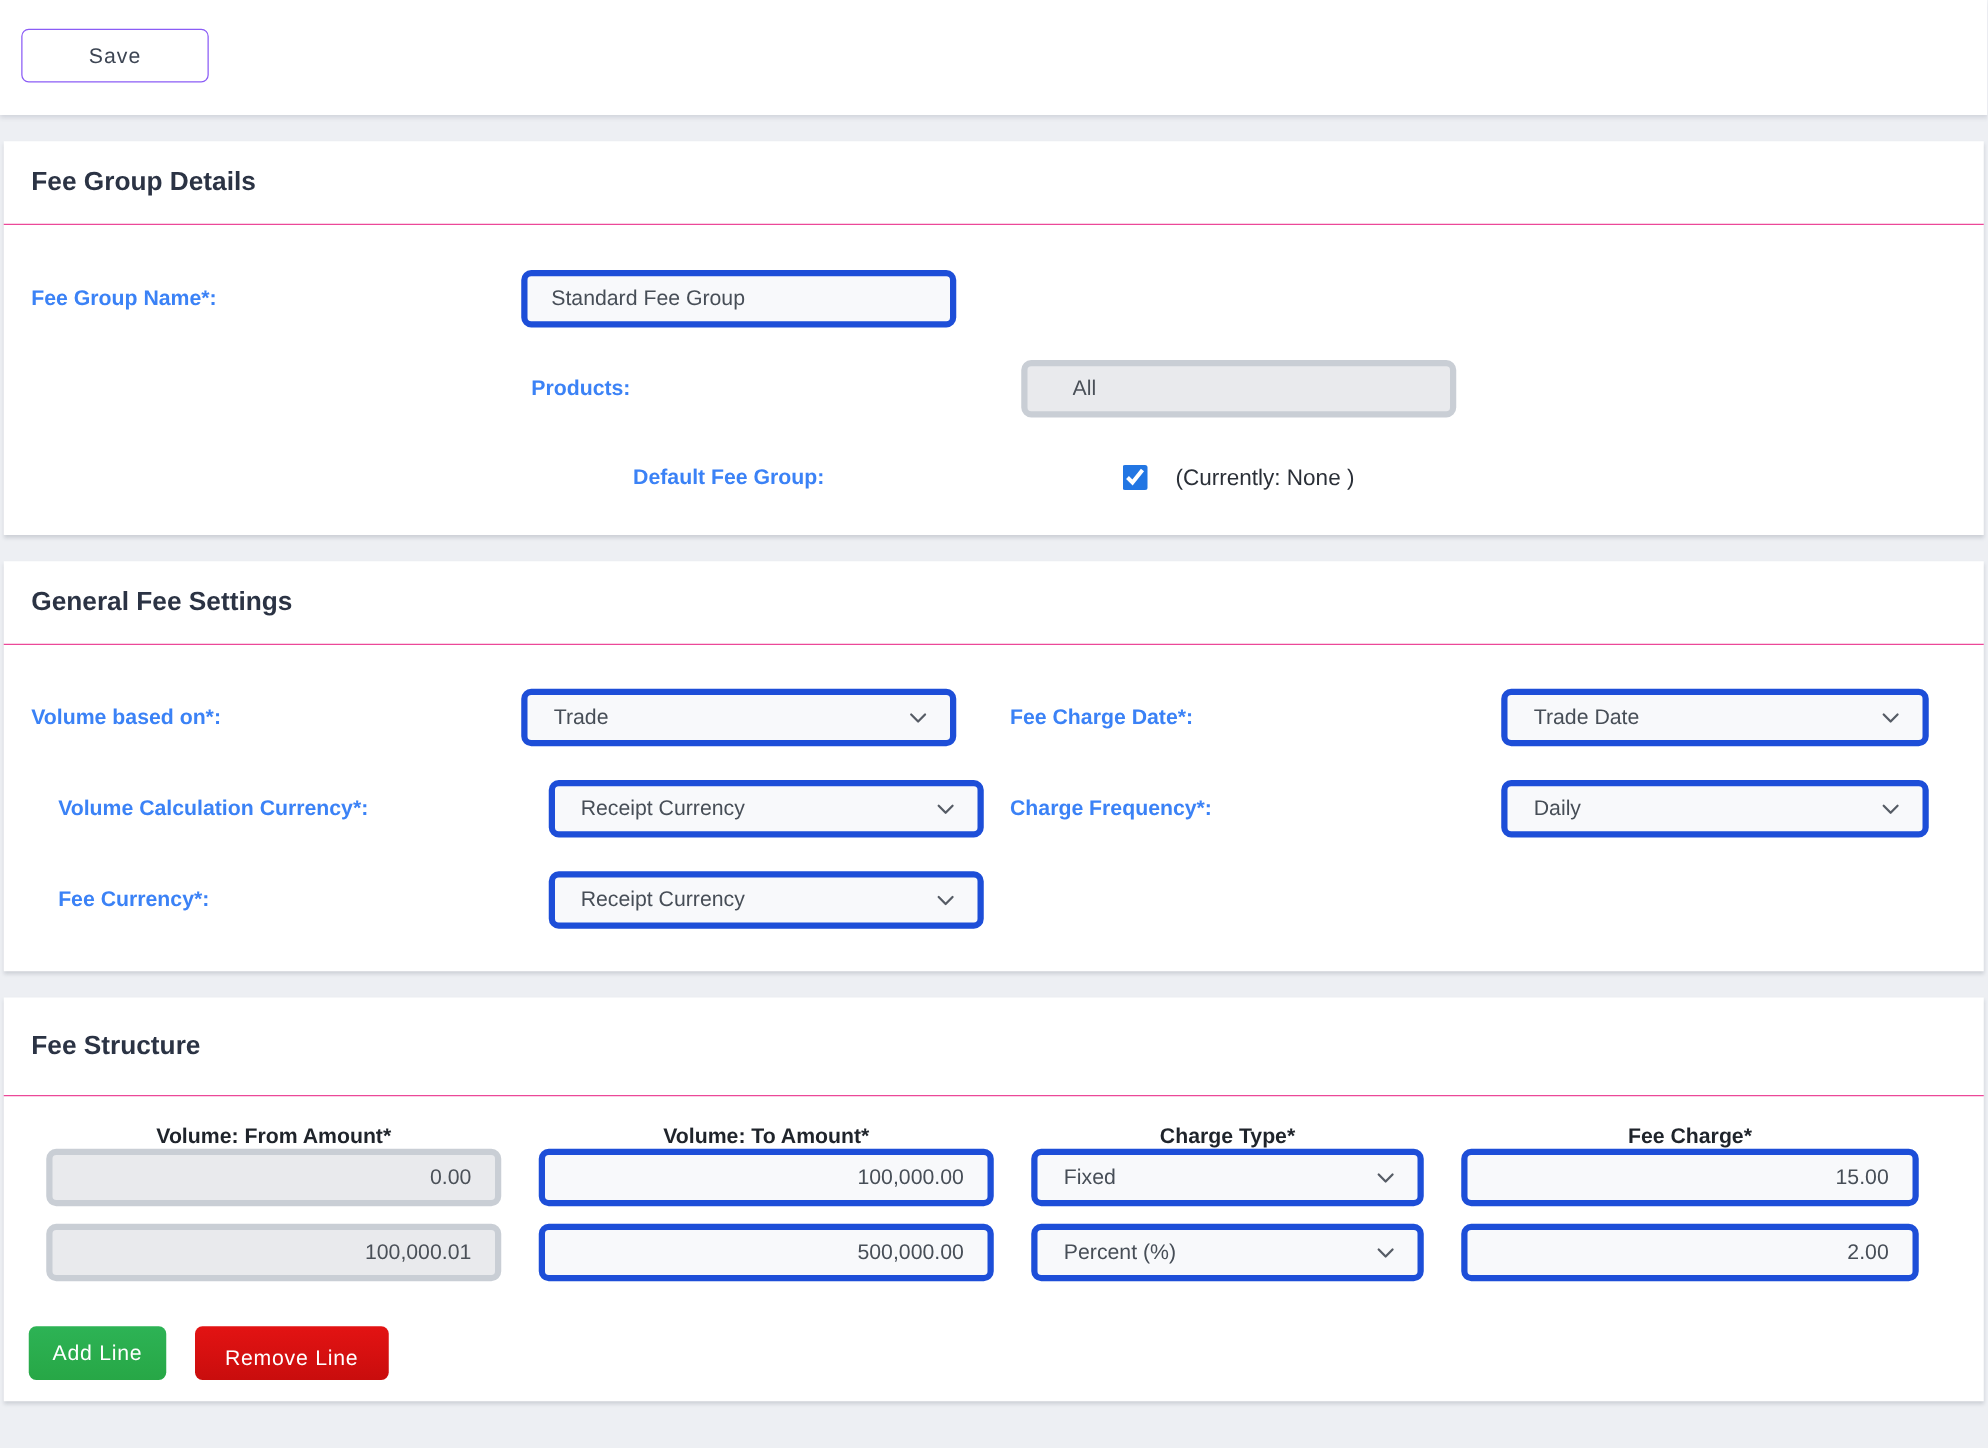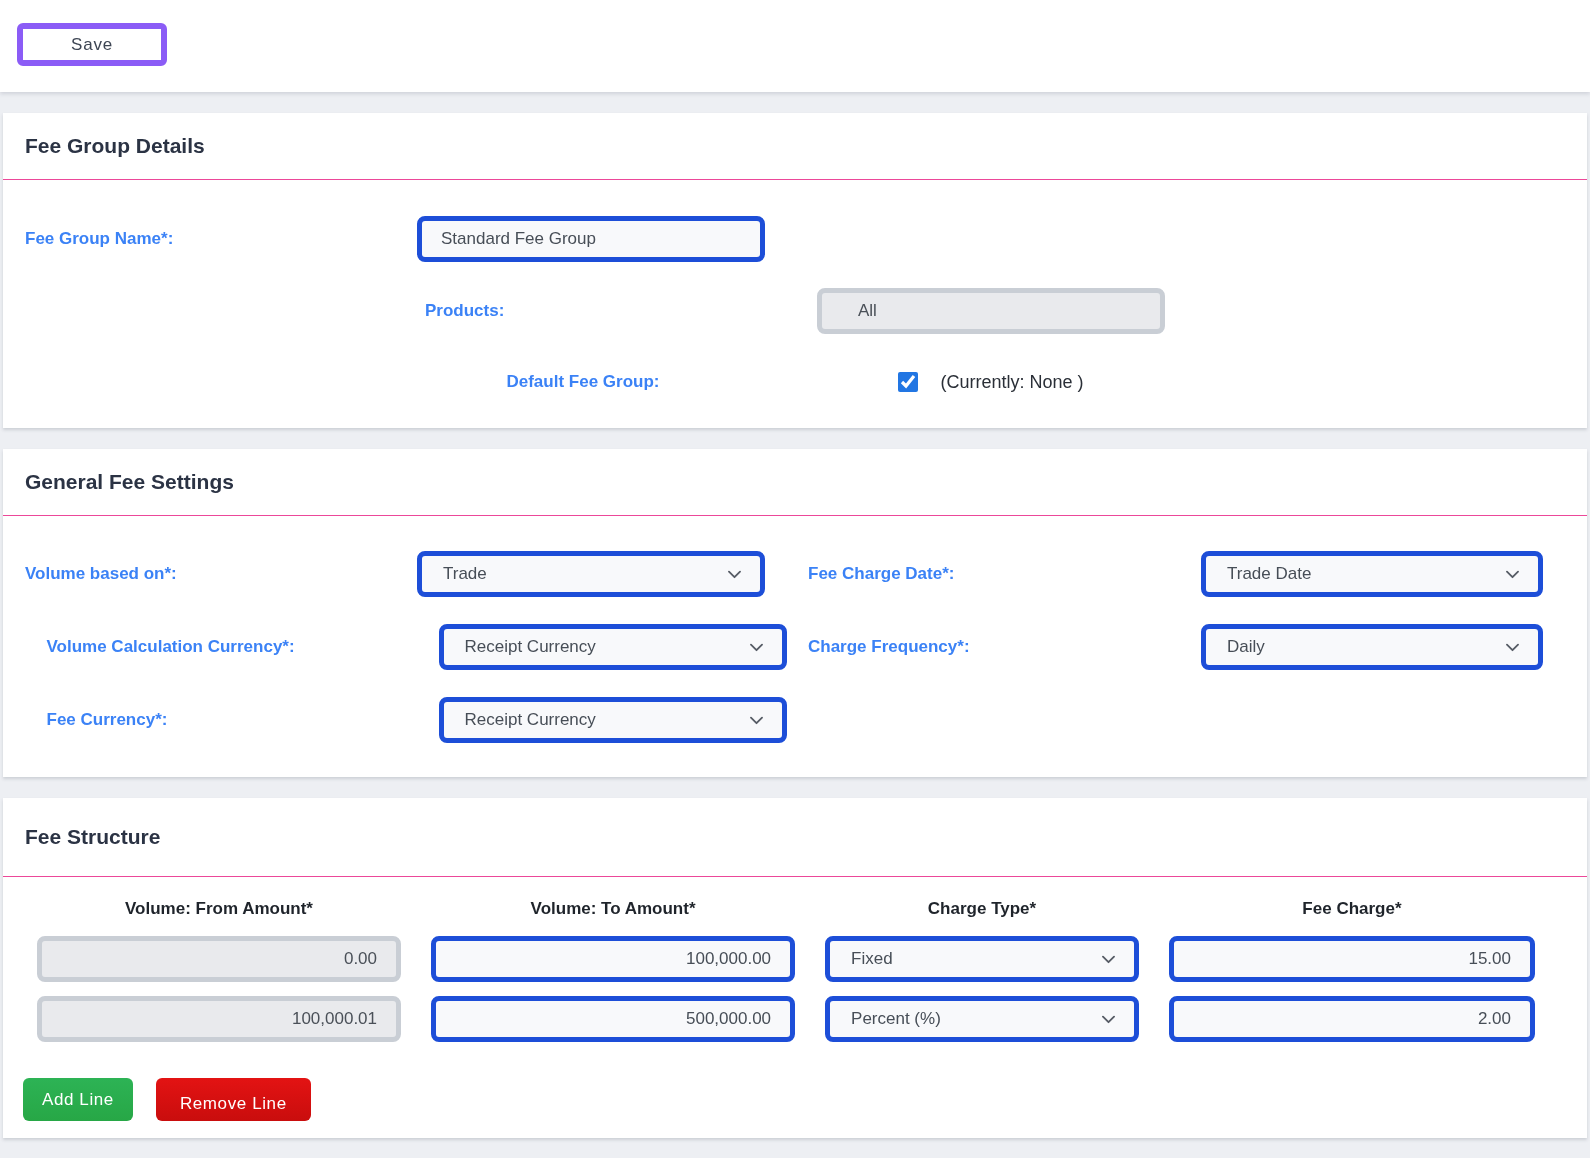--- a/index.html
+++ b/index.html
@@ -18,21 +18,21 @@
     height: 92px;
     padding: 23px 0 0 17px;
     box-shadow: 0 2px 4px rgba(55, 65, 85, 0.16);
     position: relative;
     z-index: 3;
   }
   .btn-save {
     width: 150px;
     height: 43px;
     background: #ffffff;
-    border: 6px solid #8b5cf6;
+    border: 1px solid #8b5cf6;
     border-radius: 6px;
     font-family: inherit;
     font-size: 17px;
     color: #3d4553;
     letter-spacing: 0.8px;
     cursor: pointer;
   }
 
   
   .card {
@@ -114,21 +114,21 @@
   .settings-col.right .select { width: 100%; }
 
   
   .fee-table { padding: 22px 52px 0 34px; }
   .fee-grid {
     display: grid;
     grid-template-columns: 363fr 363fr 313fr 365fr;
     column-gap: 30px;
     align-items: center;
   }
-  .fee-head { margin-bottom: 17px; }
+  .fee-head { }
   .fee-head .col-title {
     text-align: center;
     font-size: 17px;
     font-weight: bold;
     color: #1f242b;
   }
   .fee-row { margin-bottom: 14px; }
   .fee-row .input, .fee-row .select { width: 100%; }
 
   .fee-actions { display: flex; gap: 23px; padding: 22px 0 17px 20px; }

